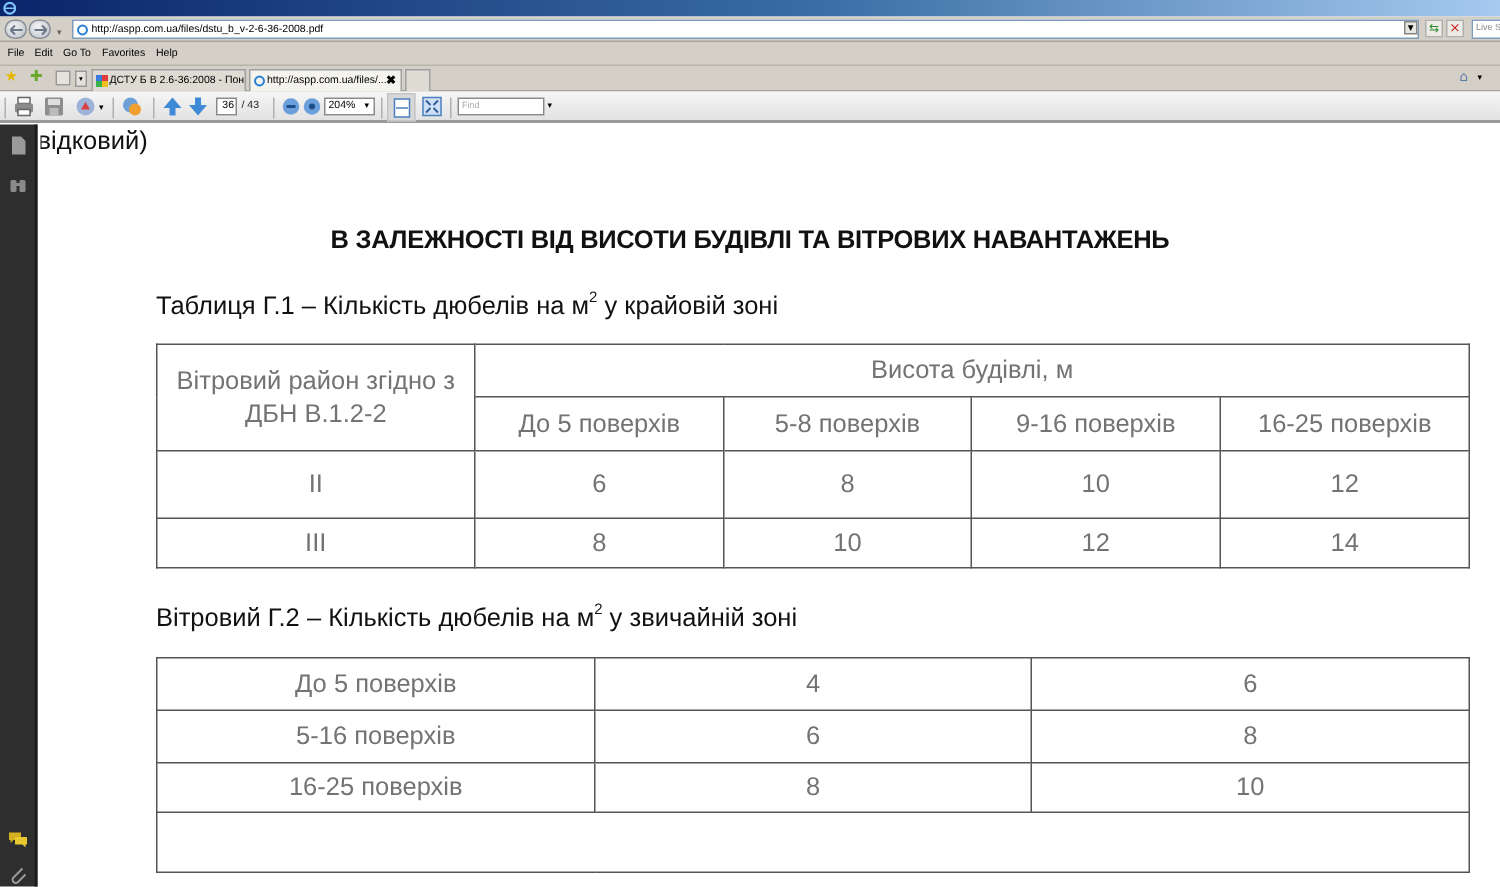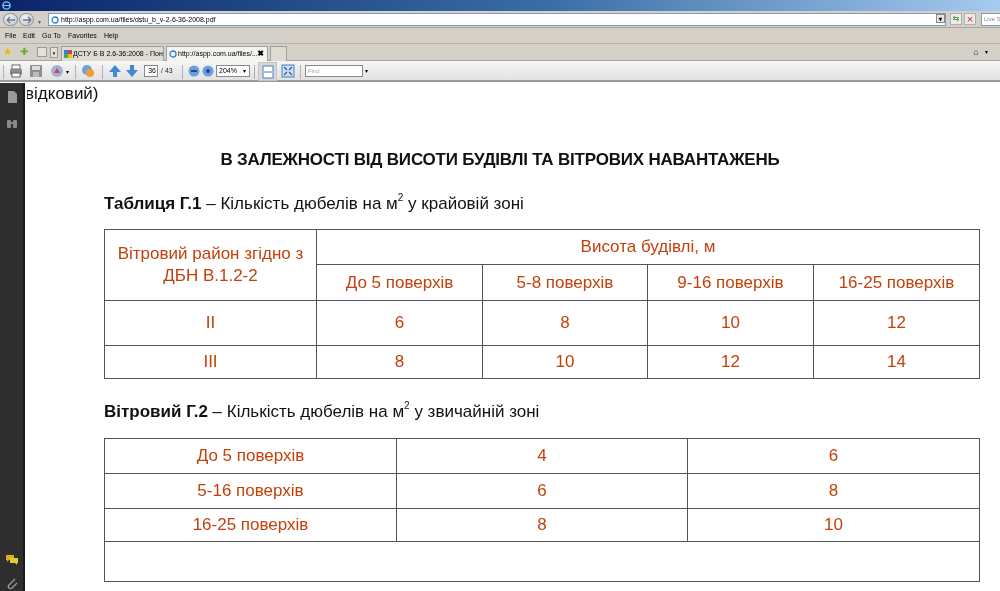--- a/index.html
+++ b/index.html
@@ -38,23 +38,23 @@
   .zoom-dd { position: absolute; left: 243px; top: 4px; font-size: 6px; line-height: 12px; }
   .fit-active { position: absolute; left: 258px; top: 1px; width: 19px; height: 19px; background: #d8d8d8; border: 1px solid #c4c4c4; }
   .find-field { position: absolute; left: 305px; top: 4px; width: 58px; height: 12px; border: 1px solid #8a8a8a; background: #fff; font-family: "Liberation Sans", sans-serif; font-size: 6px; line-height: 10px; padding-left: 2px; color: #aaa; }
   .find-dd { position: absolute; left: 365px; top: 4px; font-size: 6px; line-height: 12px; }
   .sidebar { position: absolute; left: 0; top: 83px; width: 25px; height: 508px; background: #2e2e2e; border-right: 2px solid #1c1c1c; }
   .sb-icon { position: absolute; left: 5px; width: 14px; height: 14px; }
   .doc { position: absolute; left: 27px; top: 83px; width: 973px; height: 508px; background: #fff; overflow: hidden; }
   .annex-note { position: absolute; left: 0; width: 1000px; top: 0; text-align: left; font-family: "Liberation Sans", sans-serif; font-size: 17px; color: #111; transform: translateX(-27px); line-height: 20px; }
   .heading { position: absolute; left: 0; width: 1000px; text-align: center; font-family: "Liberation Sans", sans-serif; font-weight: bold; font-size: 17px; color: #111; letter-spacing: -0.2px; transform: translateX(-27px); transform-origin: left; }
   .caption { position: absolute; font-family: "Liberation Sans", sans-serif; font-size: 17px; color: #111; white-space: nowrap; }
-  .caption b { font-weight: bold; }
+  .caption b { font-weight: normal; }
   .caption sup { font-size: 10px; vertical-align: 8px; line-height: 0; }
-  table.t { position: absolute; border-collapse: collapse; font-family: "Liberation Sans", sans-serif; font-size: 17px; color: #c2410c; table-layout: fixed; }
+  table.t { position: absolute; border-collapse: collapse; font-family: "Liberation Sans", sans-serif; font-size: 17px; color: #737373; table-layout: fixed; }
   table.t td { border: 1px solid #555; text-align: center; vertical-align: middle; padding: 0; line-height: 20px; white-space: nowrap; }
 </style>
 </head>
 <body>
 
 <div class="titlebar">
   <svg class="ie-icon" viewBox="0 0 10 10">
       <circle cx="5" cy="5" r="4" fill="none" stroke="#7fc4ff" stroke-width="1.6"></circle>
       <path d="M1 5h8" stroke="#7fc4ff" stroke-width="1.2"></path>
     </svg>

